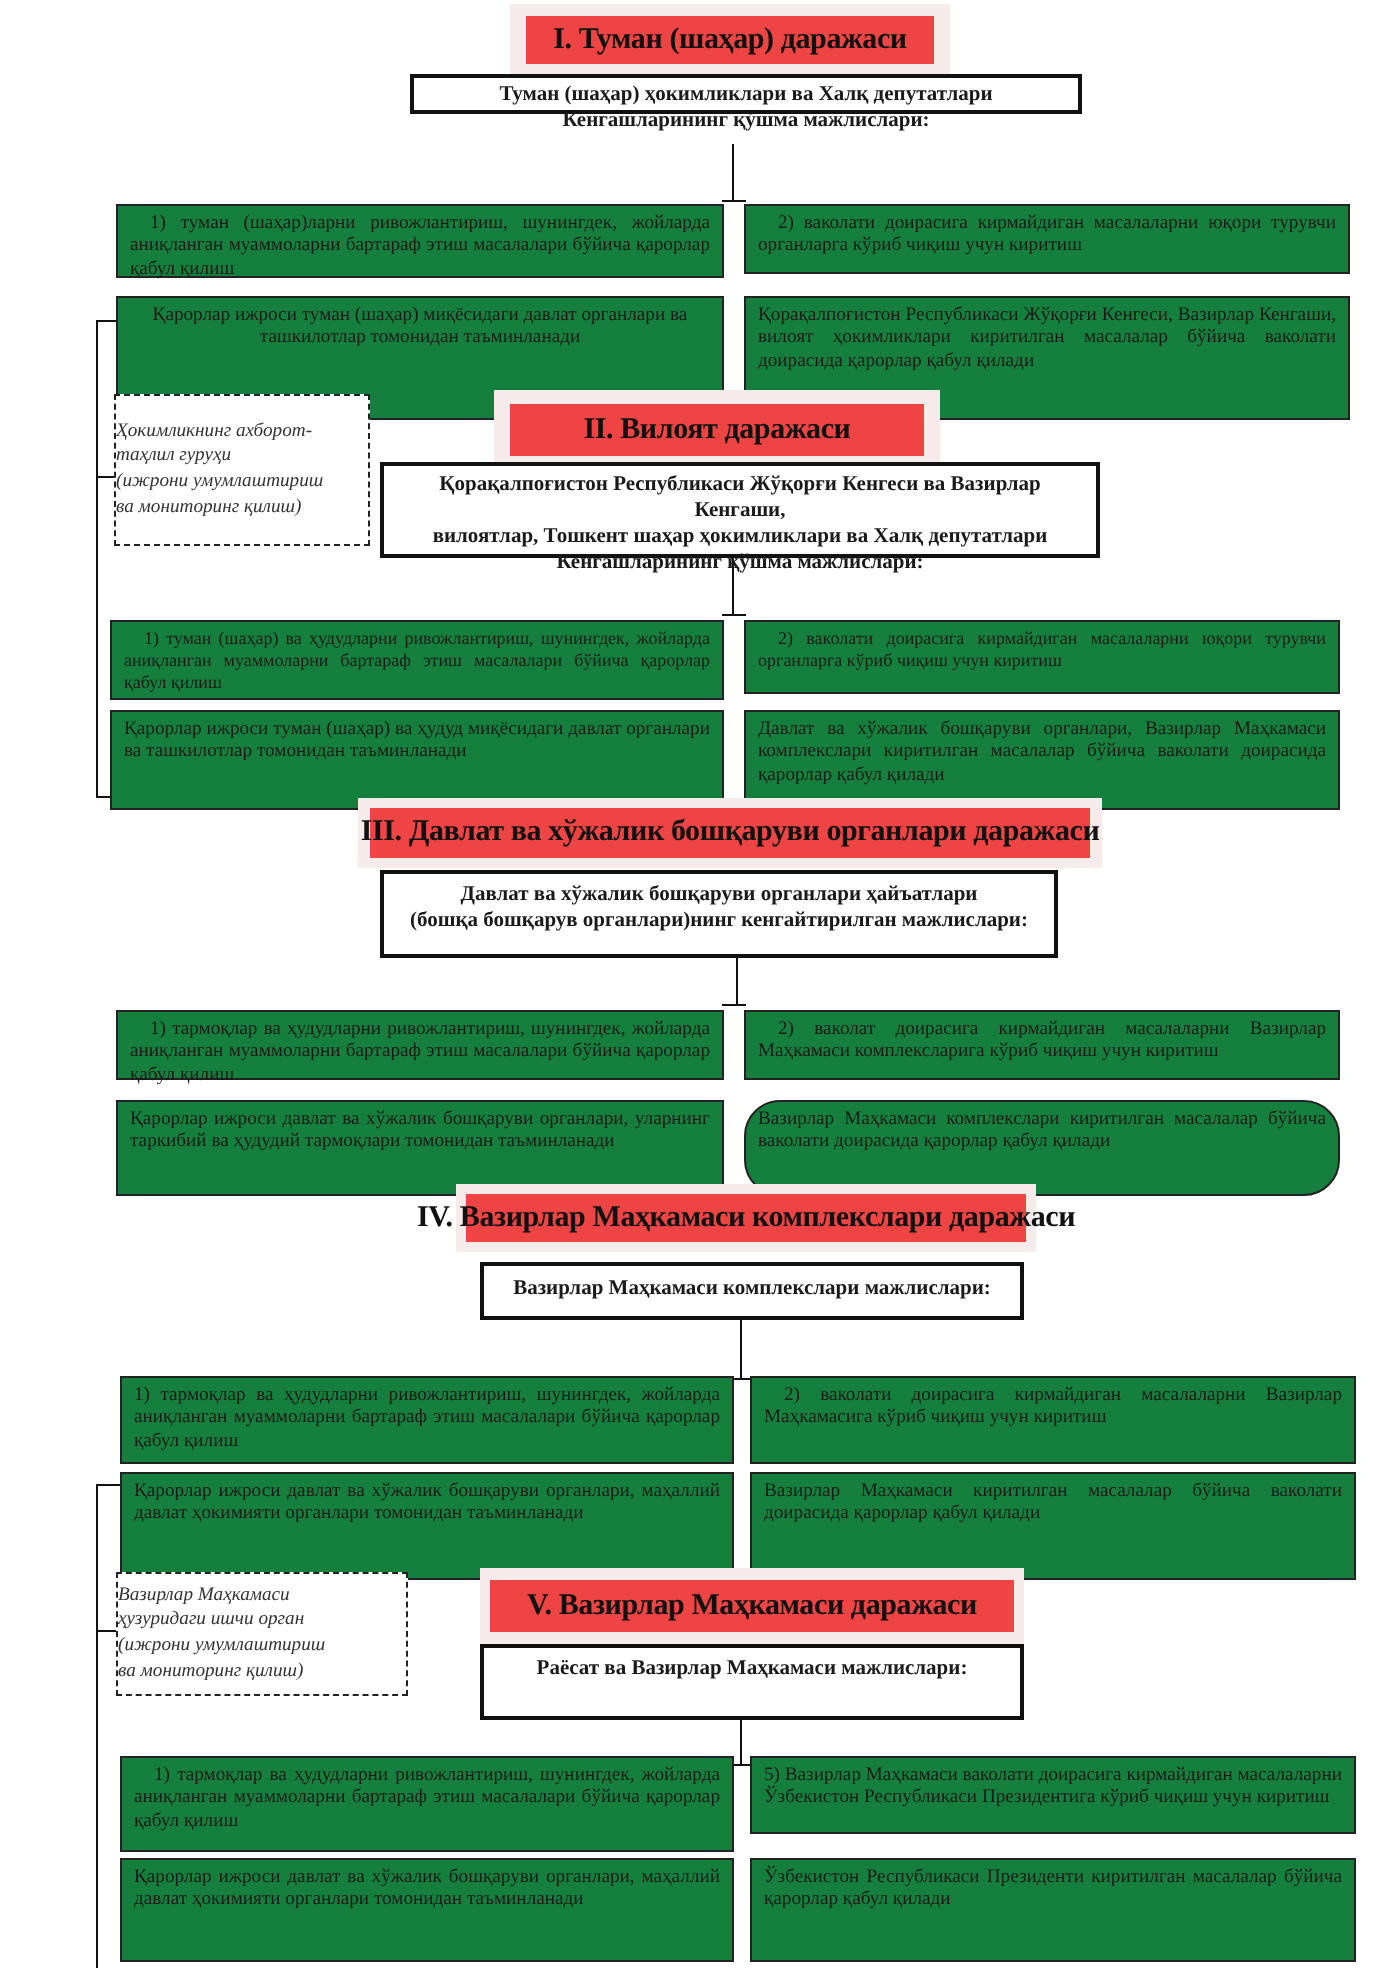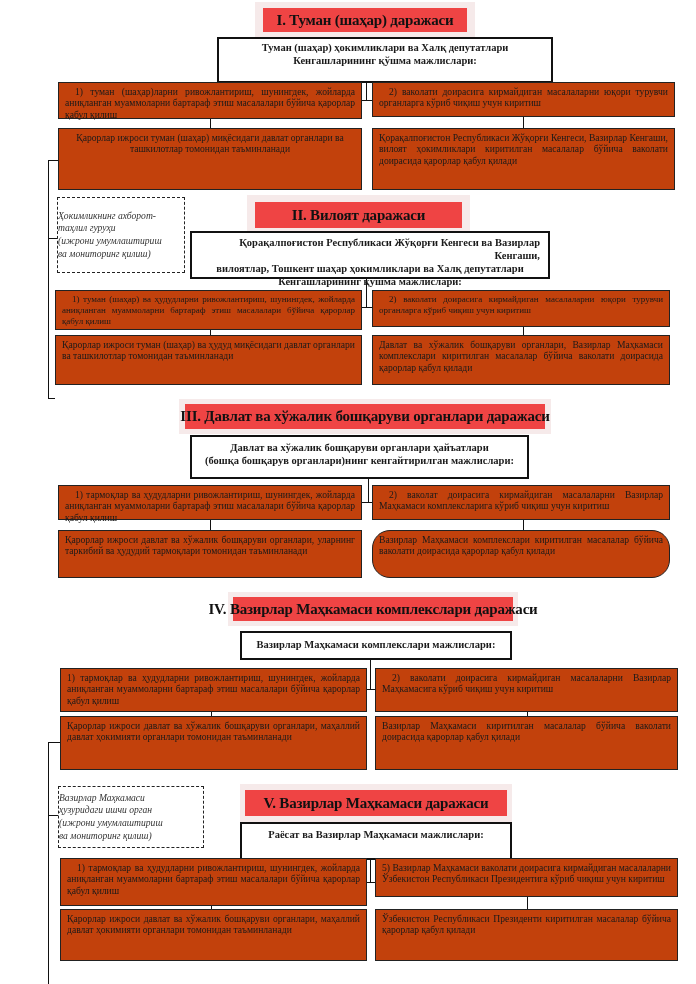--- a/index.html
+++ b/index.html
@@ -4,22 +4,22 @@
 <style>
   html, body { margin:0; padding:0; background:#ffffff; }
   body { width:696px; height:984px; position:relative; overflow:hidden;
          font-family:"Liberation Serif", "DejaVu Serif", serif; color:#1a1a1a; }
   .abs { position:absolute; box-sizing:border-box; }
   .title-band { background:#f6eaea; display:flex; align-items:center; justify-content:center; }
   .title-inner { background:#ef4444; display:flex; align-items:center; justify-content:center;
                  font-weight:bold; font-size:15px; letter-spacing:-0.2px; color:#111; white-space:nowrap; }
   .hdr { border:2px solid #111; background:#fff; font-weight:bold; font-size:10.5px; line-height:13px;
          text-align:center; padding:2px 8px; display:flex; flex-direction:column; align-items:center; }
-  .box { border:1.5px solid #222; background:#c2410c; font-size:9.6px; line-height:11.4px;
-         padding:3px 6px 2px 6px; text-align:justify; }
+  .box { border:1.5px solid #222; background:#15803d; font-size:9.6px; line-height:11.4px;
+         padding:3px 6px 2px 6px; text-align:justify;margin-top:20px; }
   .box.center { text-align:center; }
   .box.indent { text-indent:10px; }
   .dash { border:1.5px dashed #222; background:#fff; font-style:italic; font-size:9.6px; line-height:12.6px;
           text-align:left; display:flex; flex-direction:column; justify-content:center; color:#333; }
   .vl { position:absolute; width:0; border-left:1.3px solid #111; }
   .hl { position:absolute; height:0; border-top:1.3px solid #111; }
 </style>
 </head>
 <body>
 
@@ -53,40 +53,40 @@
 <div class="hl" style="left:48px; top:815px; width:10px;"></div>
 
 <div class="vl" style="left:370px; top:860px; height:22px;"></div>
 <div class="hl" style="left:366px; top:882px; width:10px;"></div>
 <div class="vl" style="left:211px; top:906px; height:3px;"></div>
 <div class="vl" style="left:527px; top:897px; height:12px;"></div>
 
 <div class="abs title-band" style="left:255px; top:2px; width:220px; height:36px;">
   <div class="title-inner" style="width:204px; height:24px;">I. Туман (шаҳар) даражаси</div>
 </div>
-<div class="abs hdr" style="left:217px; top:37px; width:336px; height:46px;">
+<div class="abs hdr" style="left:205px; top:37px; width:336px; height:20px;">
   <span>Туман (шаҳар) ҳокимликлари ва Халқ депутатлари</span>
   <span>Кенгашларининг қўшма мажлислари:</span>
 </div>
 <div class="abs box indent" style="left:58px; top:82px; width:304px; height:37px;">1) туман (шаҳар)ларни ривожлантириш, шунингдек, жойларда аниқланган муаммоларни бартараф этиш масалалари бўйича қарорлар қабул қилиш</div>
 <div class="abs box indent" style="left:372px; top:82px; width:303px; height:35px;">2) ваколати доирасига кирмайдиган масалаларни юқори турувчи органларга кўриб чиқиш учун киритиш</div>
 <div class="abs box center" style="left:58px; top:128px; width:304px; height:62px; padding-left:10px; padding-right:10px;">Қарорлар ижроси туман (шаҳар) миқёсидаги давлат органлари ва ташкилотлар томонидан таъминланади</div>
 <div class="abs box" style="left:372px; top:128px; width:303px; height:62px;">Қорақалпоғистон Республикаси Жўқорғи Кенгеси, Вазирлар Кенгаши, вилоят ҳокимликлари киритилган масалалар бўйича ваколати доирасида қарорлар қабул қилади</div>
 
 <div class="abs dash" style="left:57px; top:197px; width:128px; height:76px;">
   <span>Ҳокимликнинг ахборот-</span>
   <span>таҳлил гуруҳи</span>
   <span>(ижрони умумлаштириш</span>
   <span>ва мониторинг қилиш)</span>
 </div>
 
 <div class="abs title-band" style="left:247px; top:195px; width:223px; height:40px;">
   <div class="title-inner" style="width:207px; height:26px;">II. Вилоят даражаси</div>
 </div>
-<div class="abs hdr" style="left:190px; top:231px; width:360px; height:48px; padding-top:3px;text-align:right;">
+<div class="abs hdr" style="left:190px; top:231px; width:360px; height:48px; padding-top:3px;">
   <span>Қорақалпоғистон Республикаси Жўқорғи Кенгеси ва Вазирлар Кенгаши,</span>
   <span>вилоятлар, Тошкент шаҳар ҳокимликлари ва Халқ депутатлари</span>
   <span>Кенгашларининг қўшма мажлислари:</span>
 </div>
 <div class="abs box indent" style="left:55px; top:290px; width:307px; height:40px; font-size:9px; line-height:11px;">1) туман (шаҳар) ва ҳудудларни ривожлантириш, шунингдек, жойларда аниқланган муаммоларни бартараф этиш масалалари бўйича қарорлар қабул қилиш</div>
 <div class="abs box indent" style="left:372px; top:290px; width:298px; height:37px; font-size:9px; line-height:11px;">2) ваколати доирасига кирмайдиган масалаларни юқори турувчи органларга кўриб чиқиш учун киритиш</div>
 <div class="abs box" style="left:55px; top:335px; width:307px; height:50px;">Қарорлар ижроси туман (шаҳар) ва ҳудуд миқёсидаги давлат органлари ва ташкилотлар томонидан таъминланади</div>
 <div class="abs box" style="left:372px; top:335px; width:298px; height:50px;">Давлат ва хўжалик бошқаруви органлари, Вазирлар Маҳкамаси комплекслари киритилган масалалар бўйича ваколати доирасида қарорлар қабул қилади</div>
 
 <div class="abs title-band" style="left:179px; top:399px; width:372px; height:35px;">

